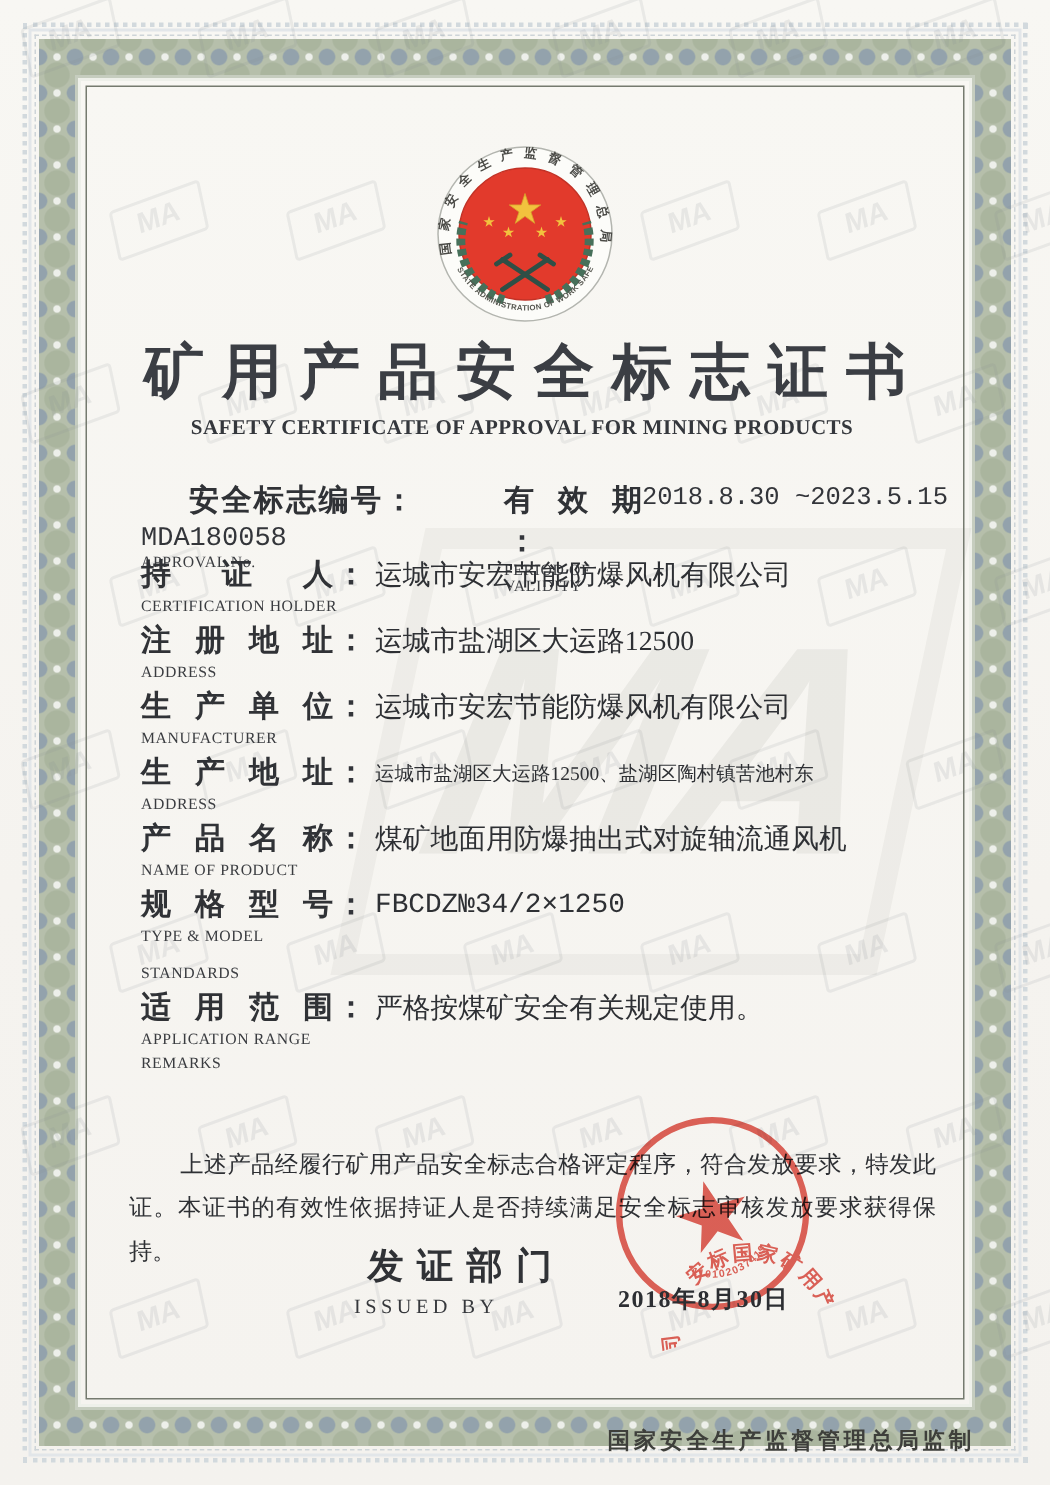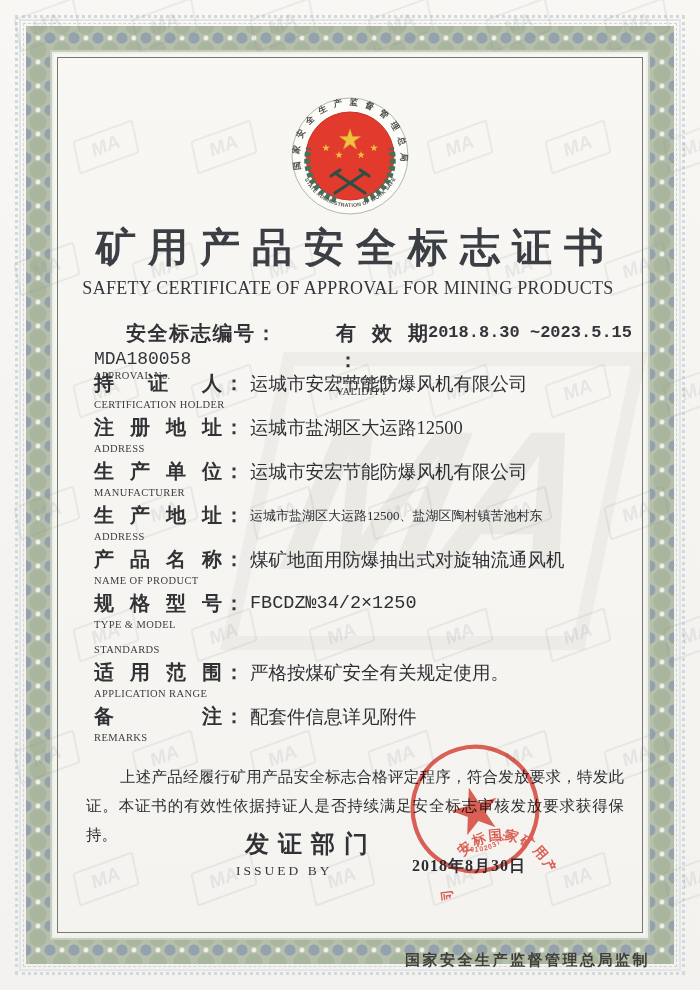--- a/index.html
+++ b/index.html
@@ -50,36 +50,36 @@
   }
   
   .content{position:absolute;inset:58px;z-index:5;}
   .emblem{position:absolute;left:232px;top:38px;width:120px;height:120px;}
   .title-zh{
     position:absolute;top:162px;left:0;right:0;text-align:center;
     font-size:40px;font-weight:bold;letter-spacing:12px;text-indent:12px;color:#3b3e44;
   }
   .title-en{
     position:absolute;top:220px;left:0;right:4px;text-align:center;
-    font-size:18px;font-weight:normal;letter-spacing:.3px;color:#34373c;
+    font-size:14px;font-weight:bold;letter-spacing:.3px;color:#34373c;
   }
   .meta-row{position:absolute;top:262px;left:36px;right:10px;display:flex;}
   .meta-col1{width:258px;}
   .meta-col2{flex:1;display:flex;}
   .zlabel{
     display:inline-block;width:128px;font-size:20px;font-weight:bold;color:#303236;
     text-align:justify;text-align-last:justify;vertical-align:top;
   }
   .zlabel.w6{letter-spacing:0;margin-left:32px;}
   .zlabel.w3{width:92px;}
   .colon{font-size:20px;font-weight:bold;margin:0 6px 0 2px;vertical-align:top;}
   .elabel{font-size:10.5px;letter-spacing:.4px;color:#3a3c40;margin-top:1px;}
   .mono{font-family:"Liberation Mono","DejaVu Sans Mono",monospace;}
   .meta-value{font-size:18px;padding-top:2px;display:inline-block;vertical-align:top;}
-  .validity-value{font-size:17px;padding-top:3px;white-space:nowrap;font-weight:bold;}
+  .validity-value{font-size:17px;padding-top:3px;white-space:nowrap;}
   .fields{position:absolute;top:312px;left:36px;right:0;}
   .frow{margin-bottom:3px;}
   .frow.gap-top{margin-top:12px;}
   .fline{line-height:26px;}
   .fvalue{font-size:18.5px;white-space:nowrap;display:inline-block;vertical-align:top;padding-top:1px;color:#2e3034;}
   .fvalue.small{font-size:13px;}
   .elabel.under{line-height:13px;margin-bottom:2px;}
   .declaration{
     position:absolute;top:704px;left:28px;width:538px;
     font-size:15.5px;line-height:29px;text-indent:2.2em;color:#2e3034;text-align:justify;
@@ -247,21 +247,20 @@
       <div class="frow gap-top">
         <div class="elabel under">STANDARDS</div>
       </div>
 
       <div class="frow">
         <div class="fline"><span class="zlabel">适用范围</span><span class="colon">：</span><span class="fvalue">严格按煤矿安全有关规定使用。</span></div>
         <div class="elabel under">APPLICATION RANGE</div>
       </div>
 
       <div class="frow">
-        <div class="fline"><span class="zlabel">备注</span><span class="colon">：</span><span class="fvalue">配套件信息详见附件</span></div>
         <div class="elabel under">REMARKS</div>
       </div>
 
     </div>
 
     <div class="declaration">上述产品经履行矿用产品安全标志合格评定程序，符合发放要求，特发此证。本证书的有效性依据持证人是否持续满足安全标志审核发放要求获得保持。</div>
 
     <div class="issued">
       <div class="issued-zh">发证部门</div>
       <div class="issued-en">ISSUED BY</div>

